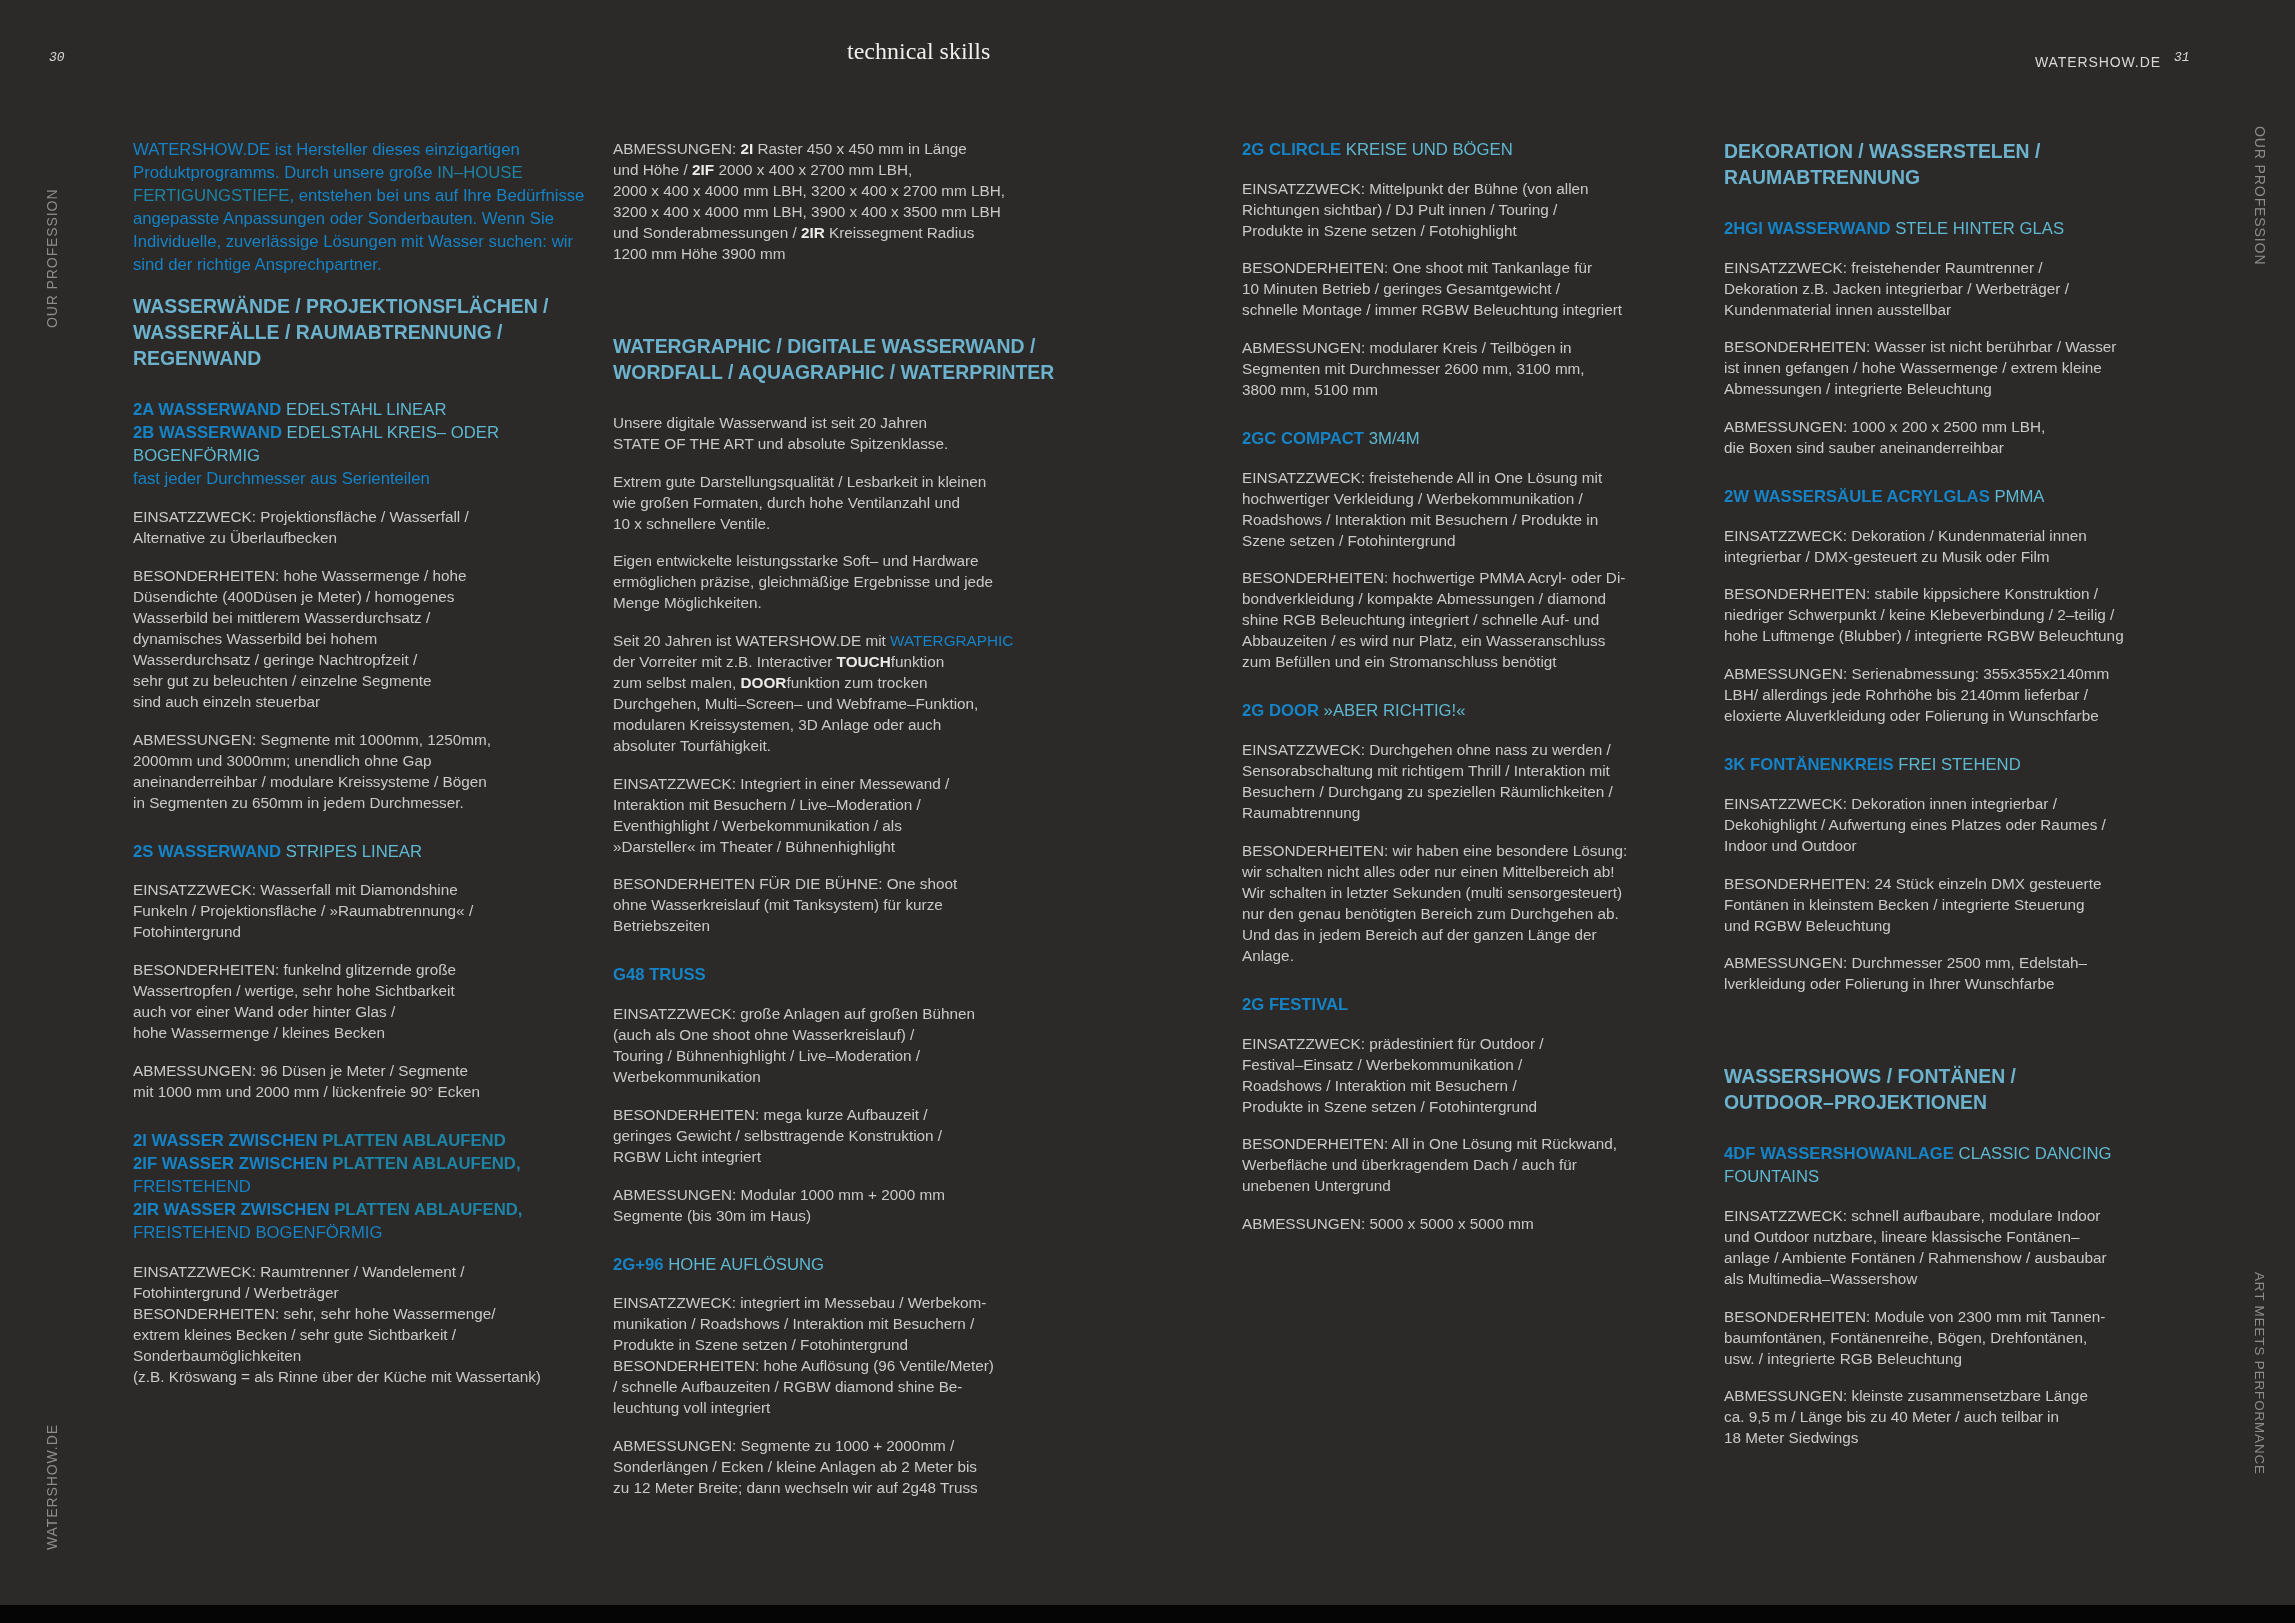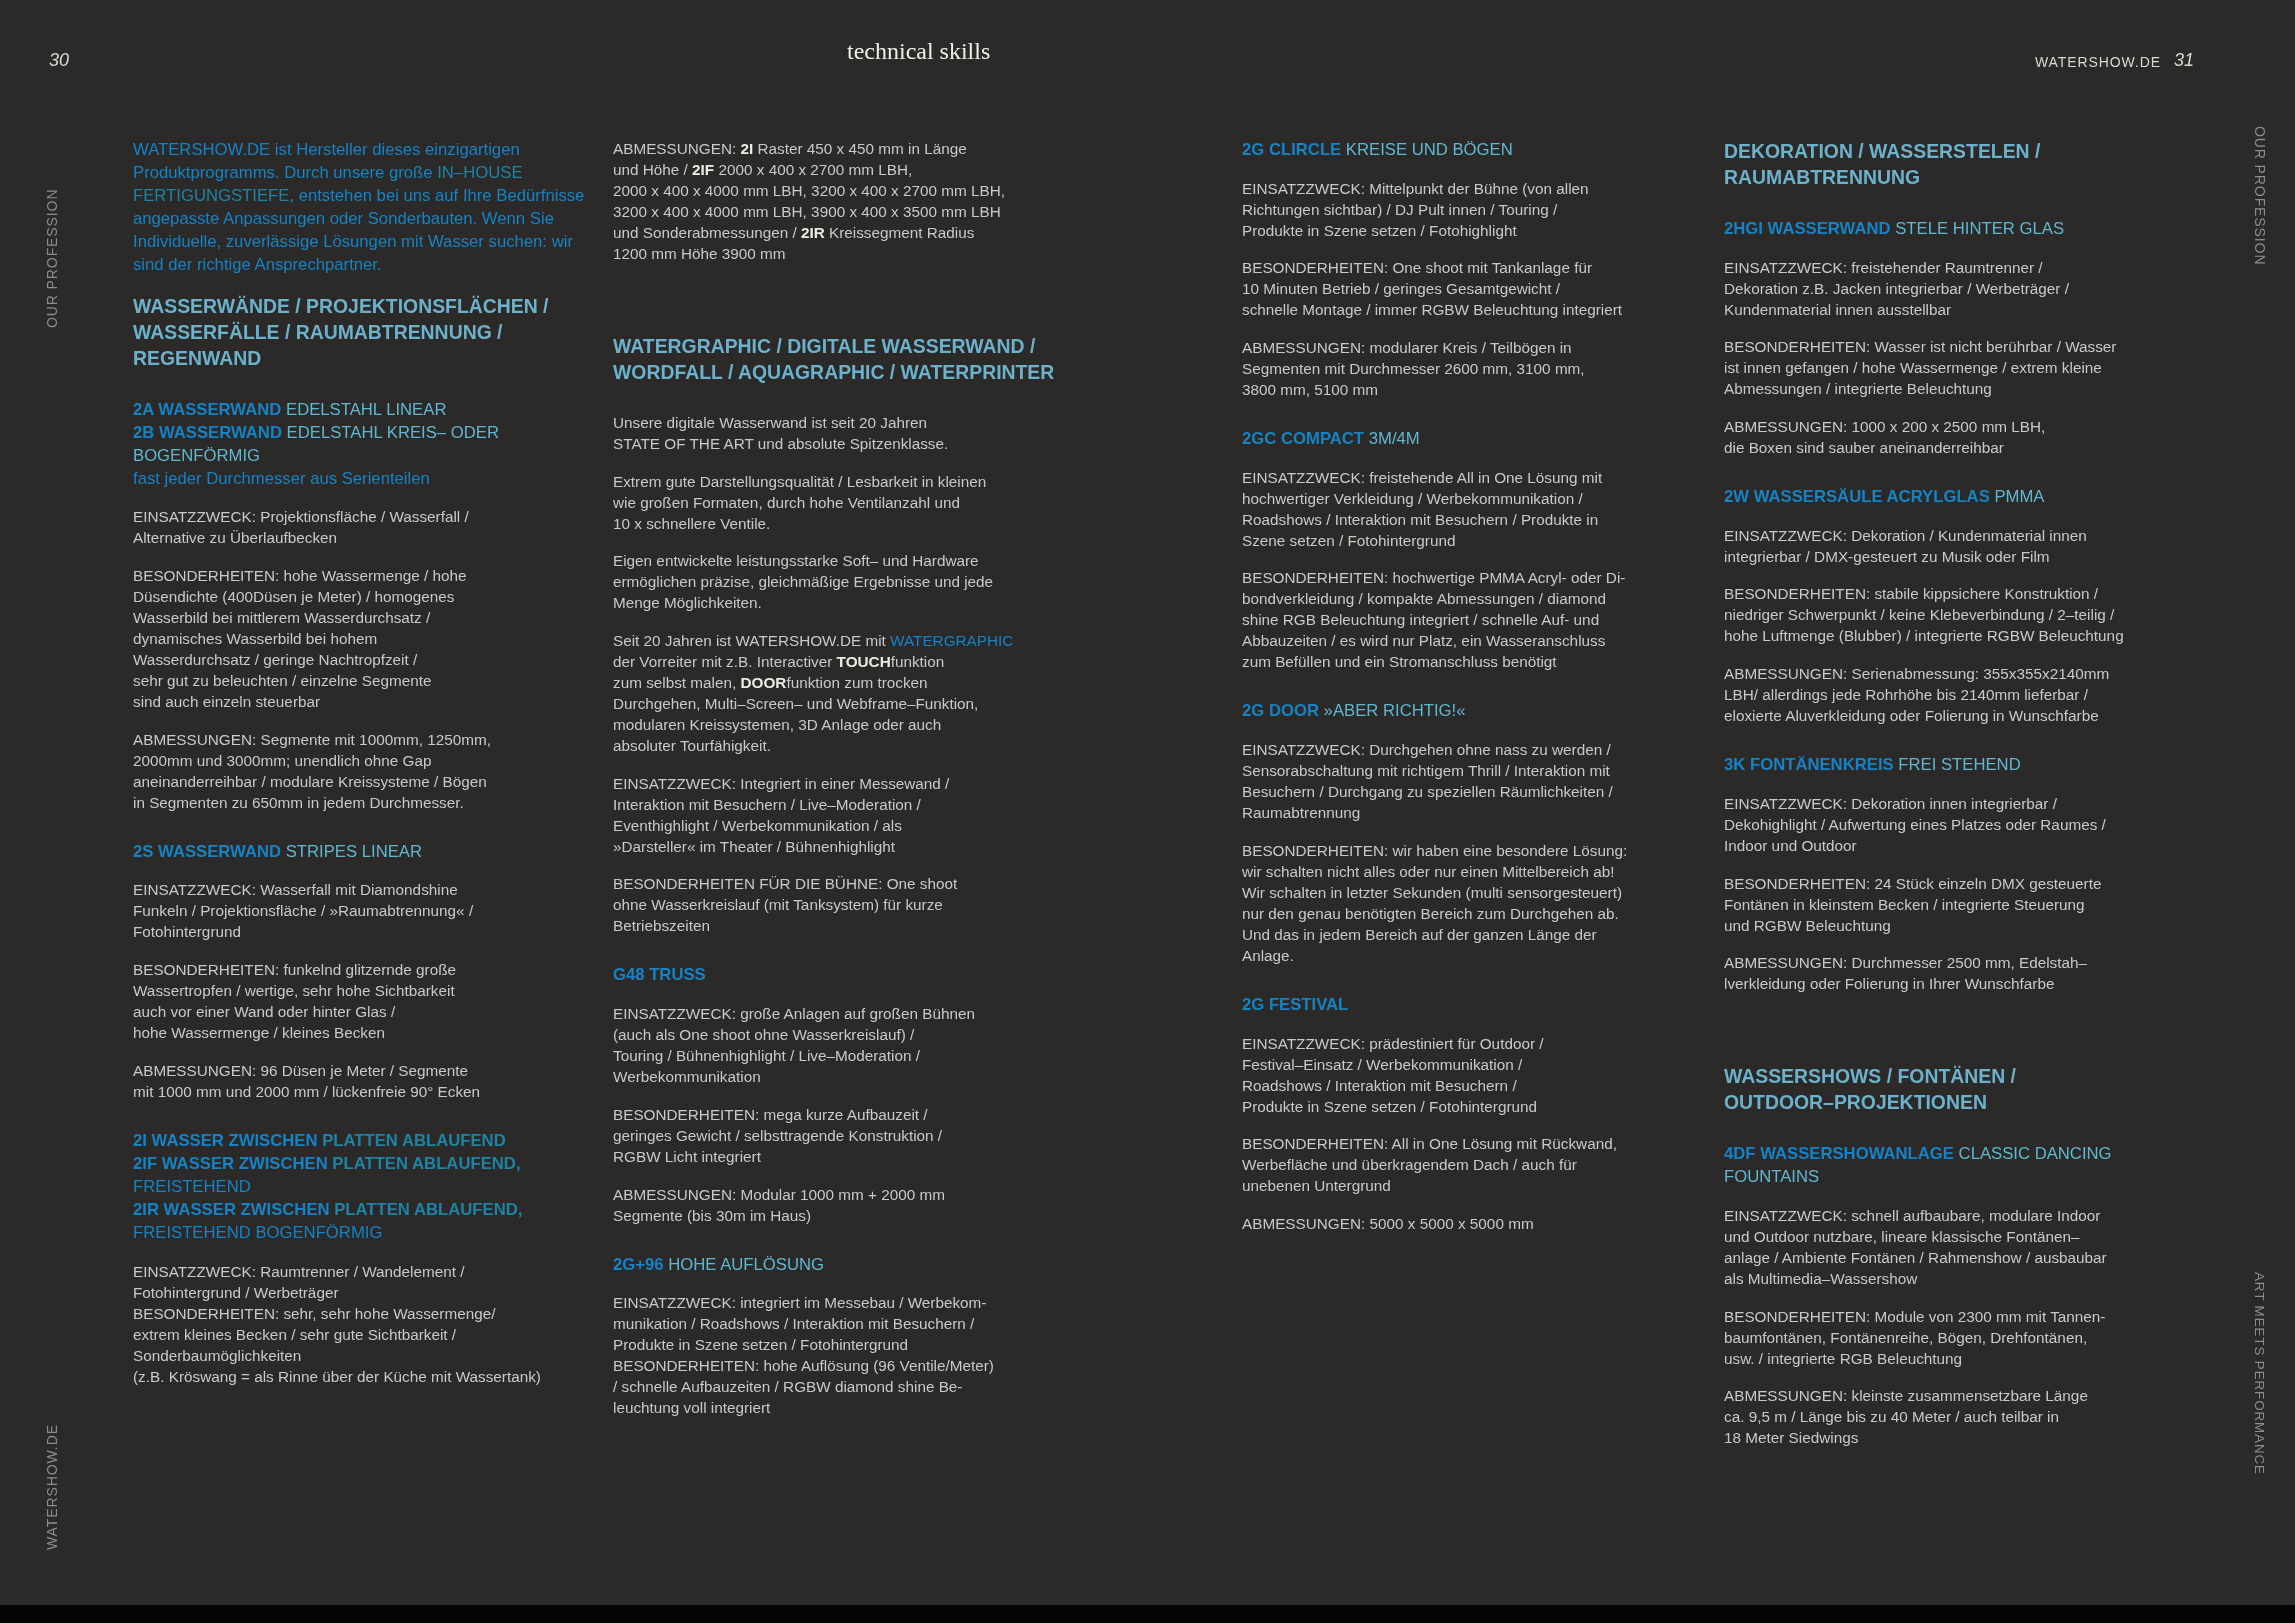--- a/index.html
+++ b/index.html
@@ -1,20 +1,20 @@
 <!DOCTYPE html>
 <html style="--bg: #2b2a28; --body: #c9cac8; --blue: #1583c6; --teal: #1d84a6; --cyan: #5fb8d2; --head: #6cb2cc; --boldw: #ecebe7; --side: #8d8e8c; --hdr: #d9d8d5; --bar: #050505;font-size:7.4px"><head>
 <meta charset="utf-8">
 <style>
   html,body{margin:0;padding:0;background:#1a1a18;}
   .page{position:relative;width:2295px;height:1623px;background:var(--bg,#2b2a28);overflow:hidden;
         font-family:"Liberation Sans",sans-serif;}
   
-  .pgnum{position:absolute;font-family:Liberation Sans, sans-serif;font-style:italic;
-         font-size:18px;color:var(--hdr,#d9d8d5);}
+  .pgnum{position:absolute;font-family:Liberation Mono, monospace;font-style:italic;
+         font-size:13px;color:var(--hdr,#d9d8d5);}
   .pgnum-left{left:49px;top:50px;}
   .pgnum-right{left:2174px;top:50px;}
   .title{position:absolute;left:847px;top:38px;width:250px;text-align:left;
          font-family:"Liberation Serif",serif;font-size:24px;color:#efeeea;}
   .brand{position:absolute;left:2035px;top:54px;font-size:14px;letter-spacing:0.9px;
          color:var(--hdr,#d9d8d5);}
   
   .side{position:absolute;font-size:14px;letter-spacing:0.9px;color:var(--side,#8d8e8c);
         writing-mode:vertical-rl;white-space:nowrap;}
   .side.flip{transform:rotate(180deg);}
@@ -147,20 +147,23 @@
 RGBW Licht integriert</span></div>
         <div class="blk body"><span class="s-plain">ABMESSUNGEN: Modular 1000 mm + 2000 mm
 Segmente (bis 30m im Haus)</span></div>
         <div class="blk product gap-lg"><span class="s-code">2G+96 </span><span class="s-desc">HOHE AUFLÖSUNG</span></div>
         <div class="blk body"><span class="s-plain">EINSATZZWECK: integriert im Messebau / Werbekom-
 munikation / Roadshows / Interaktion mit Besuchern /
 Produkte in Szene setzen / Fotohintergrund
 BESONDERHEITEN: hohe Auflösung (96 Ventile/Meter)
 / schnelle Aufbauzeiten / RGBW diamond shine Be-
 leuchtung voll integriert</span></div>
+        <div class="blk body"><span class="s-plain">ABMESSUNGEN: Segmente zu 1000 + 2000mm /
+Sonderlängen / Ecken / kleine Anlagen ab 2 Meter bis
+zu 12 Meter Breite; dann wechseln wir auf 2g48 Truss</span></div>
       </div>
       <div class="col col3">
         <div class="blk product"><span class="s-code">2G CLIRCLE </span><span class="s-desc">KREISE UND BÖGEN</span></div>
         <div class="blk body"><span class="s-plain">EINSATZZWECK:  Mittelpunkt der Bühne (von allen
 Richtungen sichtbar) / DJ Pult innen / Touring /
 Produkte in Szene setzen / Fotohighlight</span></div>
         <div class="blk body"><span class="s-plain">BESONDERHEITEN: One shoot mit Tankanlage für
 10 Minuten Betrieb / geringes Gesamtgewicht /
 schnelle Montage / immer RGBW Beleuchtung integriert</span></div>
         <div class="blk body"><span class="s-plain">ABMESSUNGEN: modularer Kreis / Teilbögen in

